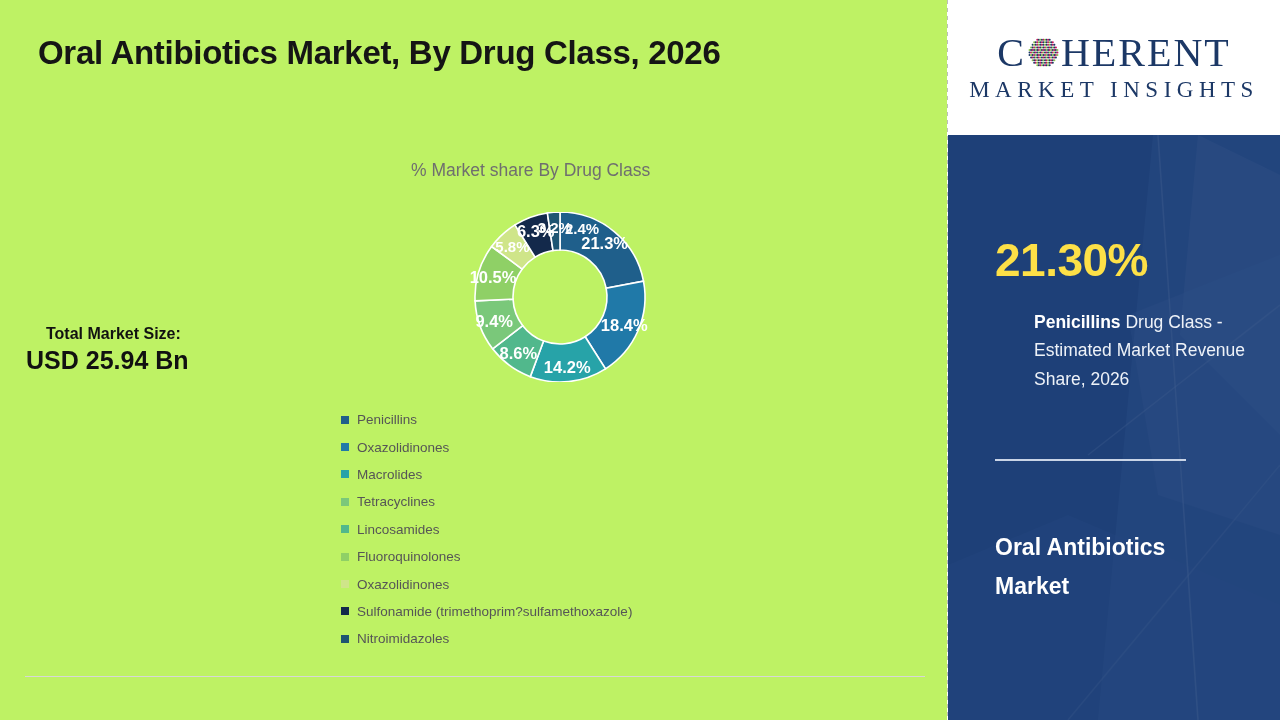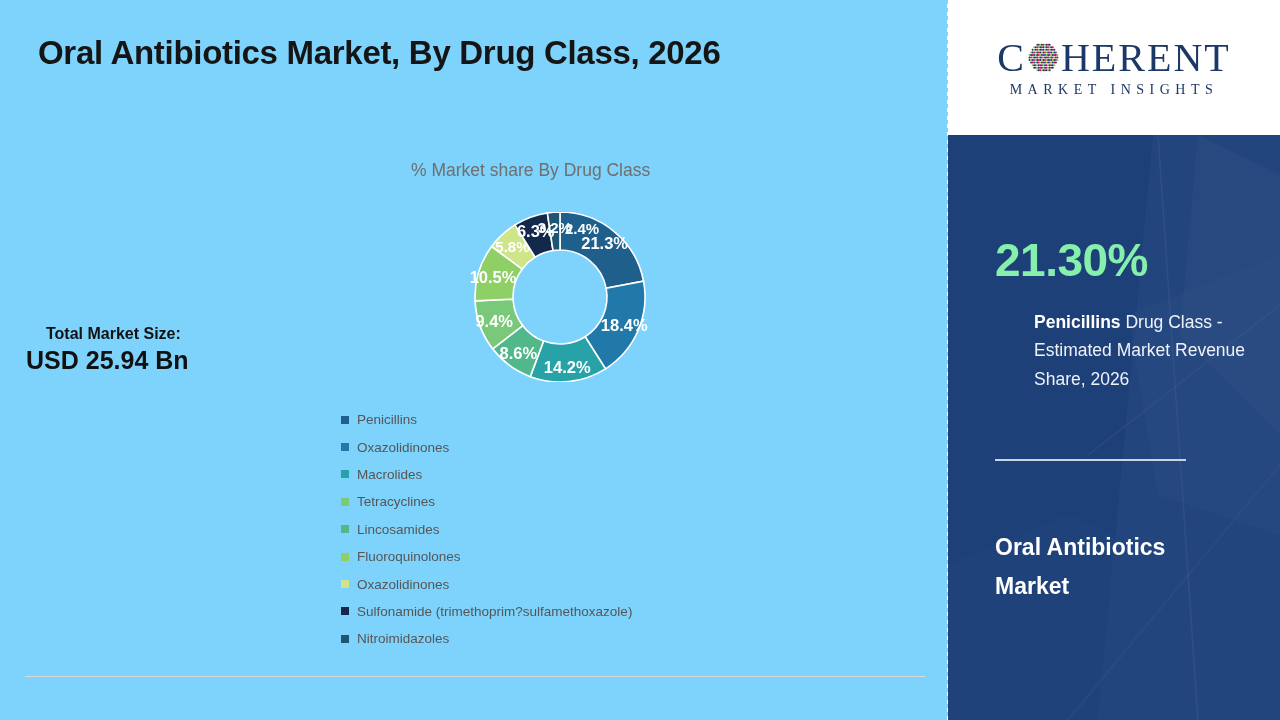--- a/index.html
+++ b/index.html
@@ -7,21 +7,21 @@
   body {
     font-family:"Liberation Sans", sans-serif;
     background:#ffffff;
     position:relative;
     overflow:hidden;
   }
 
   
   #left-panel {
     position:absolute; left:0; top:0; width:947px; height:720px;
-    background:#7dd3fc;
+    background:#bef264;
   }
   #page-title {
     position:absolute; left:38px; top:34px;
     font-size:33px; font-weight:bold; color:#151515;
     font-family:"Liberation Sans", sans-serif;
     letter-spacing:-0.3px;
     white-space:nowrap;
   }
 
   #chart-subtitle {
@@ -93,31 +93,31 @@
   }
   #logo-top {
     display:flex; align-items:center; justify-content:center;
     font-family:"Liberation Serif", serif;
     font-size:40px; color:#1c3866; letter-spacing:2px; line-height:1;
   }
   #logo-globe { margin:0 1px; display:block; }
   #logo-sub {
     margin-top:4px;
     font-family:"Liberation Serif", serif;
-    font-size:14px; color:#1c3866; letter-spacing:5.5px;
+    font-size:23px; color:#1c3866; letter-spacing:5.5px;
   }
 
   #right-bg-art {
     position:absolute; left:0; top:135px; width:332px; height:585px;
     opacity:0.16;
   }
 
   #big-stat {
     position:absolute; left:47px; top:237px;
-    font-size:46px; font-weight:bold; color:#86efac; line-height:1;
+    font-size:46px; font-weight:bold; color:#fde047; line-height:1;
     letter-spacing:-0.5px;
   }
   #stat-desc {
     position:absolute; left:47px; top:308px; width:250px;
     font-size:17.5px; color:#eef2f8; line-height:1.62; font-weight:400;margin-left:39px;
   }
   #stat-desc b { font-weight:bold; color:#ffffff; }
 
   #right-rule {
     position:absolute; left:47px; top:459px; width:191px; height:1.5px;

